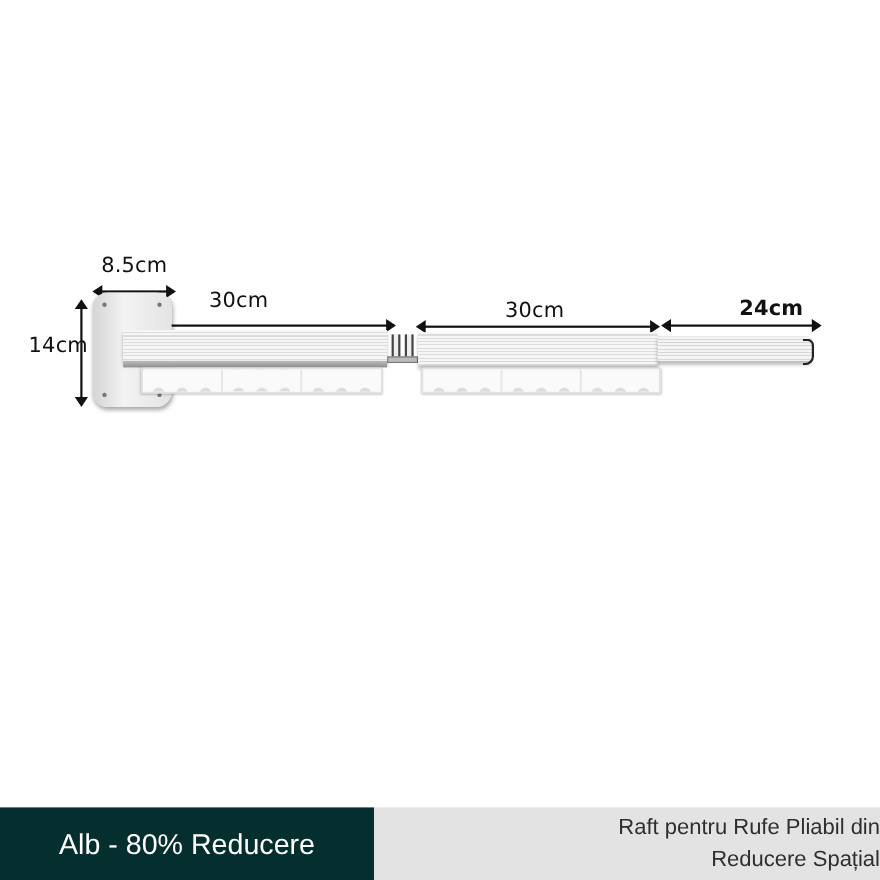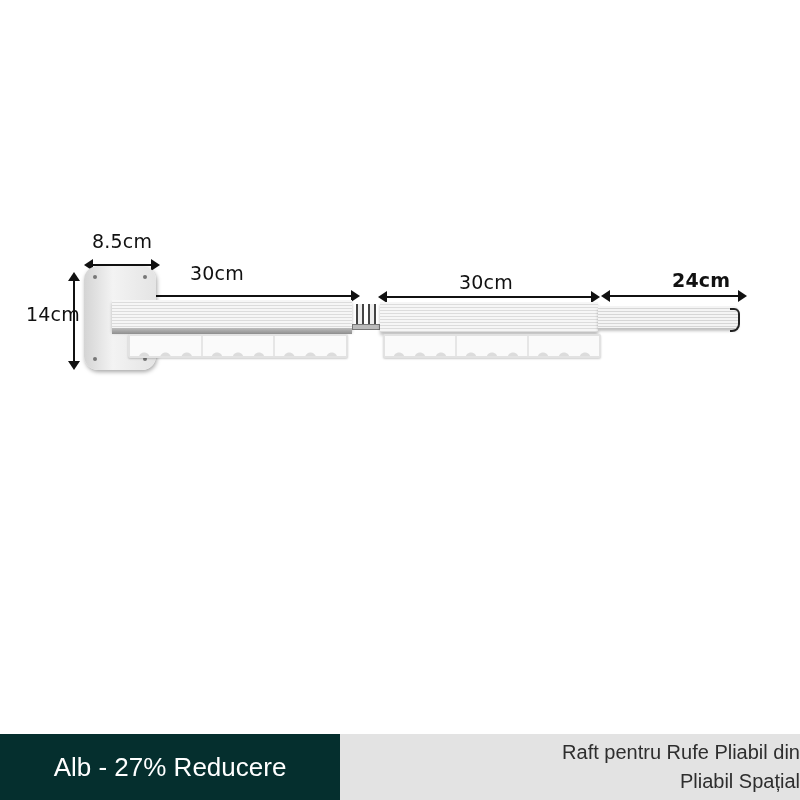--- a/index.html
+++ b/index.html
@@ -97,18 +97,18 @@
     <div class="cell"></div>
       <div class="cell"></div>
       <div class="cell"></div>
   </div>
 
   <div class="rod"></div>
   <div class="hook"></div>
 </div>
 
 <div class="banner">
-  <div class="banner-left">Alb - 27% Reducere</div>
+  <div class="banner-left">Alb - 80% Reducere</div>
   <div class="banner-right">
     <span>Raft pentru Rufe Pliabil din</span>
-    <span>Pliabil Spațial</span>
+    <span>Reducere Spațial</span>
   </div>
 </div>
 
 </body></html>

